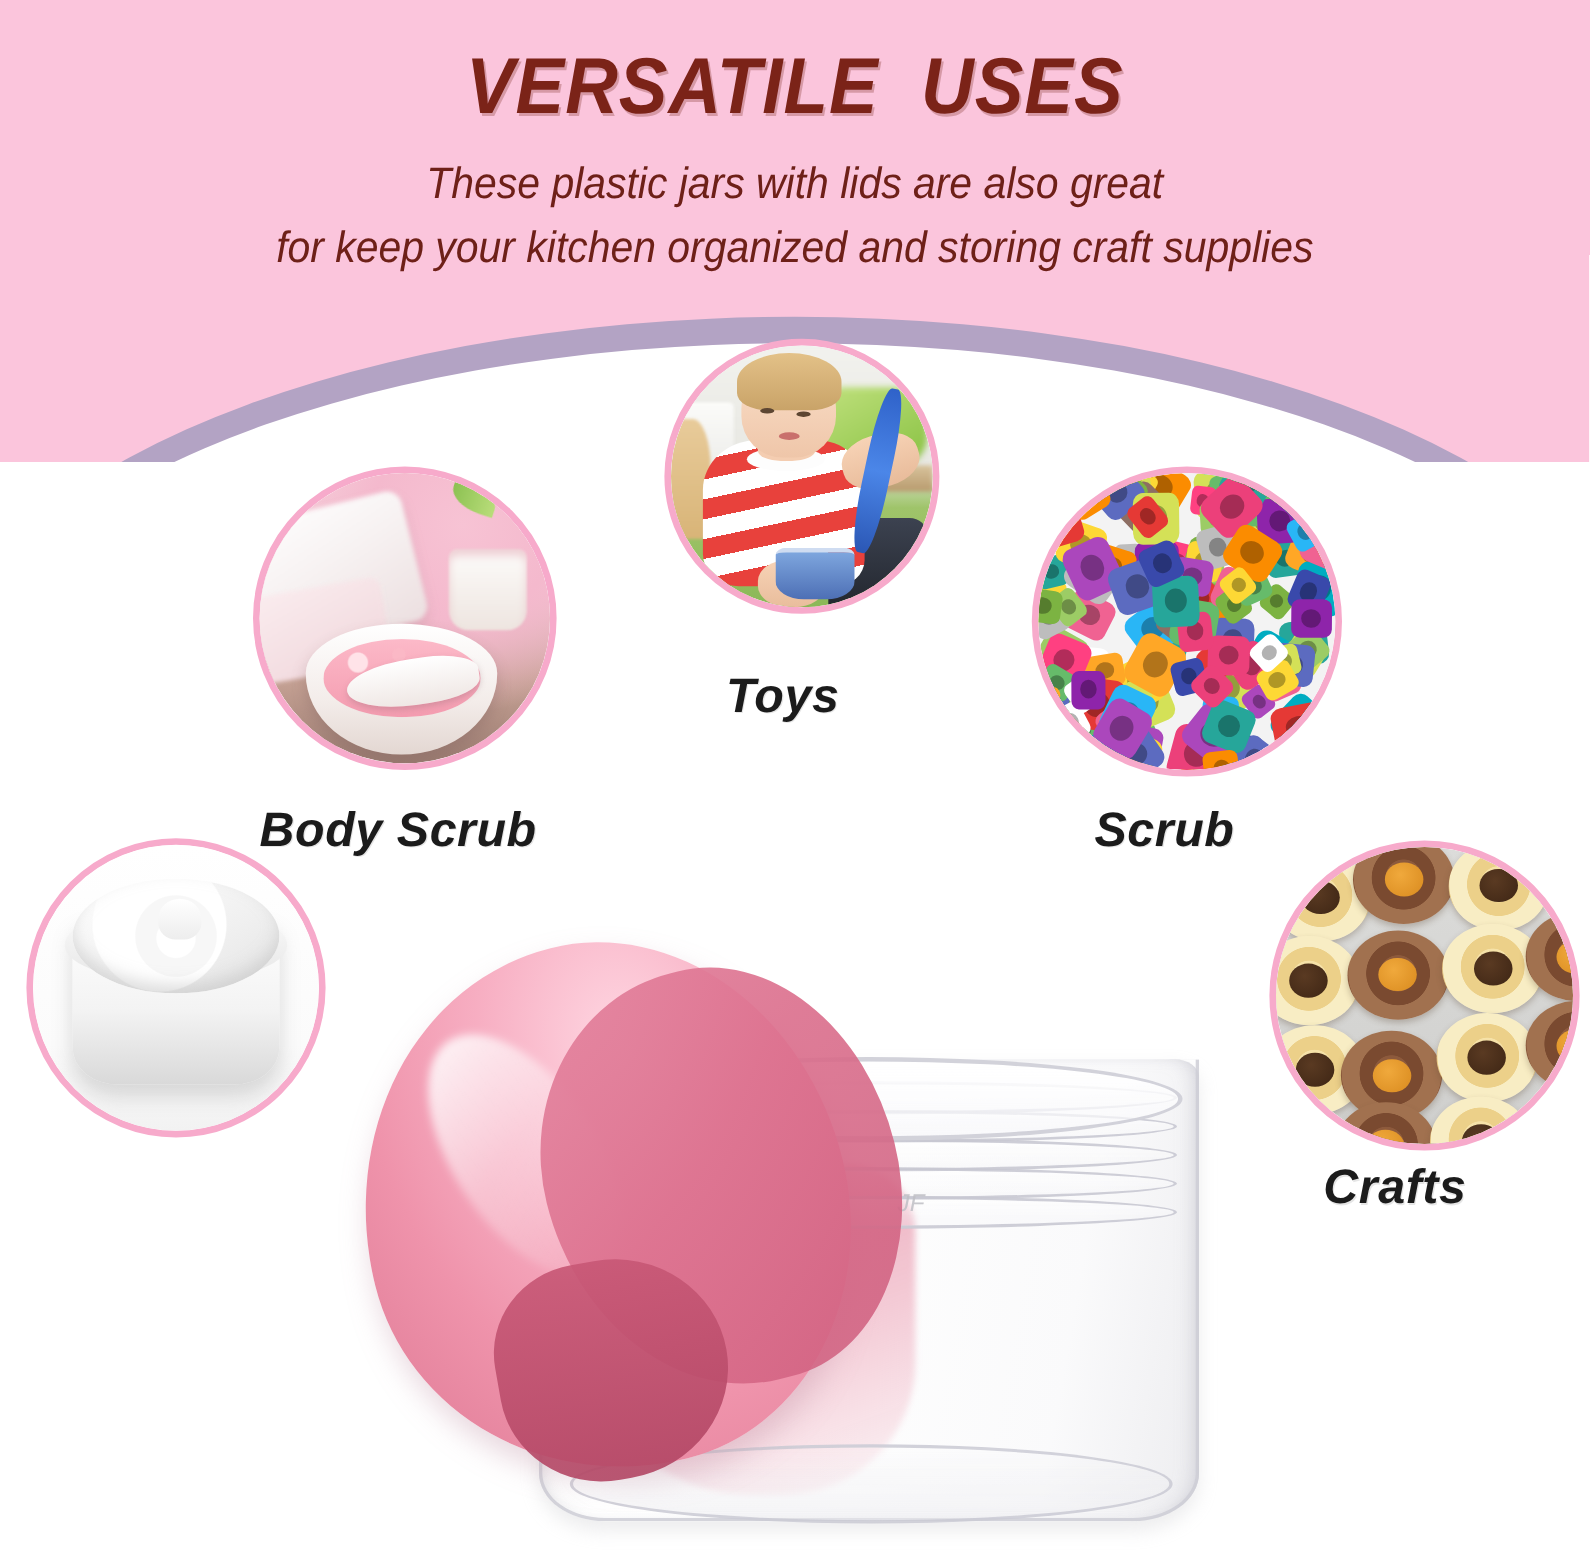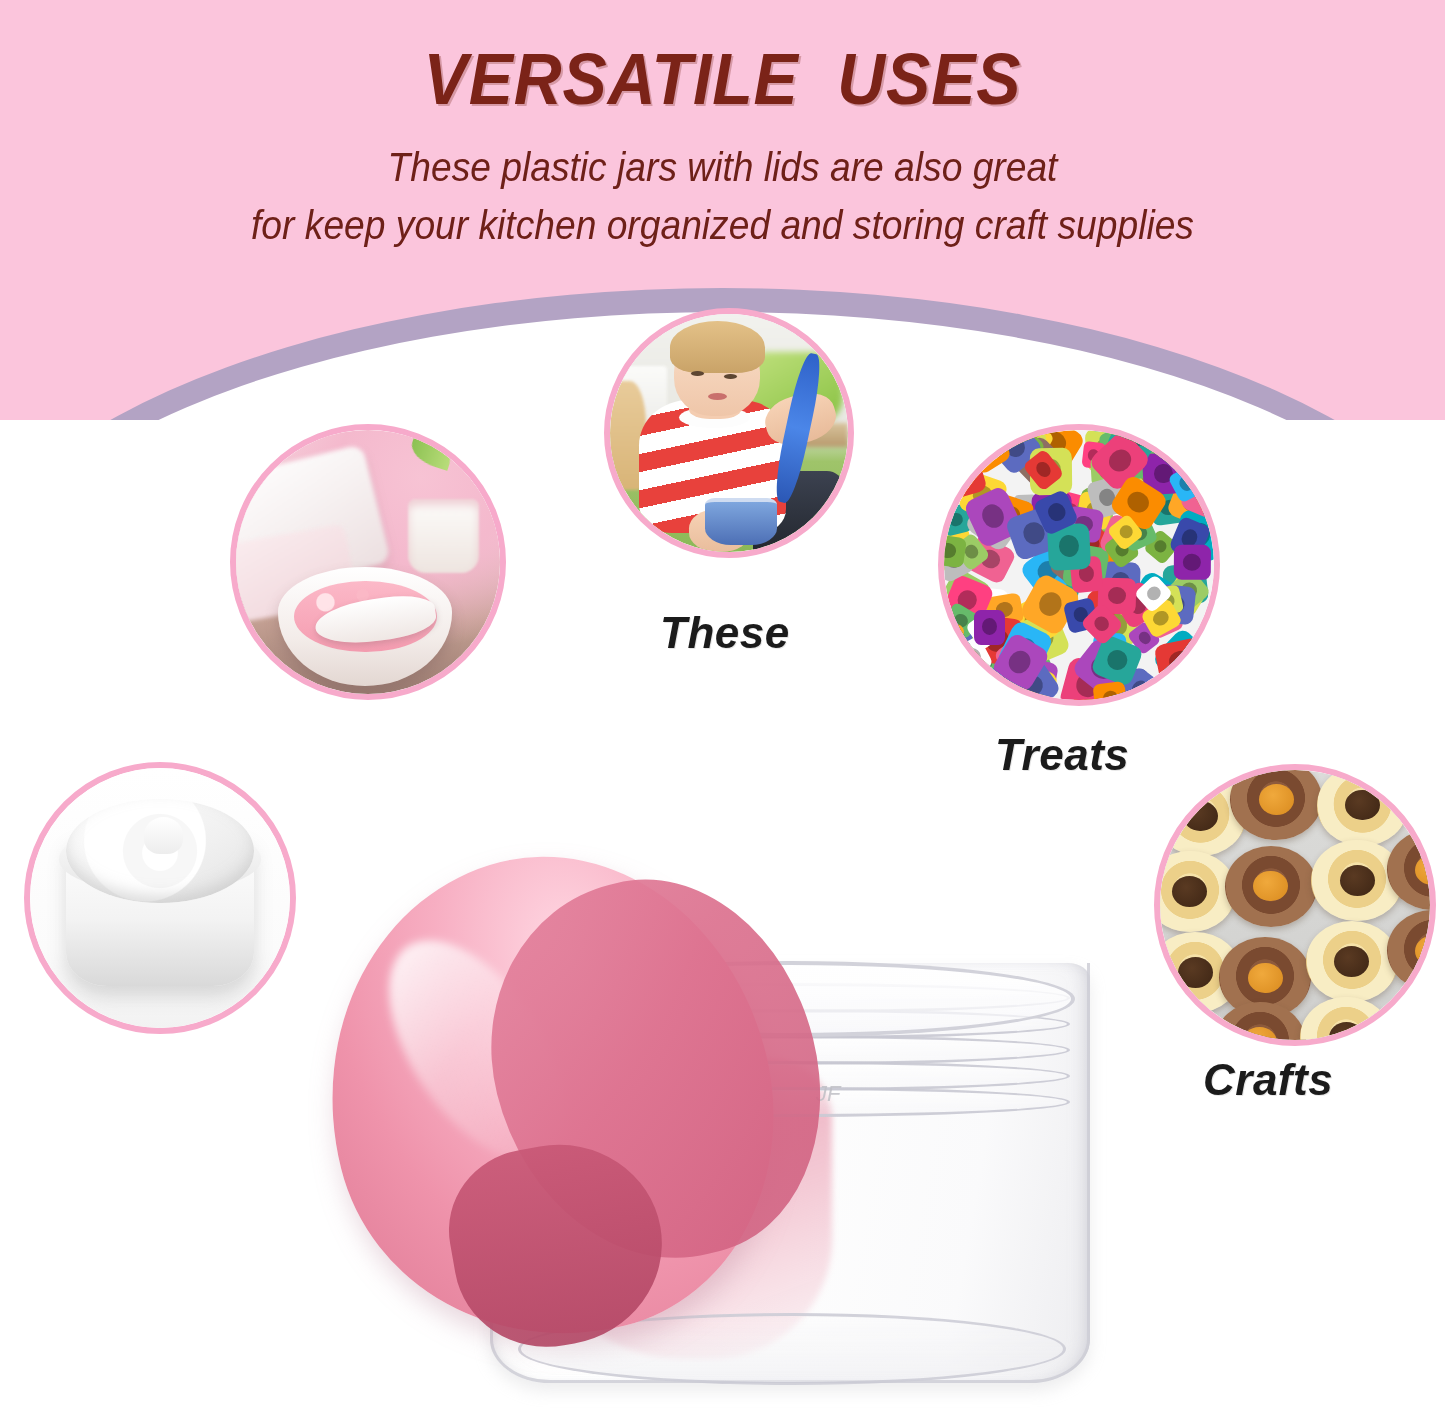--- a/index.html
+++ b/index.html
@@ -434,20 +434,21 @@
       <div class="scrub-bg"></div>
       <div class="scrub-leaf"></div>
       <div class="scrub-towel"></div>
       <div class="scrub-towel2"></div>
       <div class="scrub-cup"></div>
       <div class="scrub-bowl"></div>
       <div class="scrub-salt"></div>
       <div class="scrub-spoon"></div>
     </div>
   </div>
+  <div class="caption caption-body">Body Scrub</div>
 
   <div class="thumb" style="left:604px; top:308px; width:250px; height:250px;">
     <div class="thumb-inner">
       <div class="toys-bg"></div>
       <div class="toys-wall"></div>
       <div class="toys-cabinet"></div>
       <div class="toys-green"></div>
       <div class="toys-table"></div>
       <div class="toys-hair-girl"></div>
       <div class="toys-leg"></div>
@@ -458,21 +459,21 @@
       <div class="toys-hair"></div>
       <div class="toys-eye l"></div>
       <div class="toys-eye r"></div>
       <div class="toys-mouth"></div>
       <div class="toys-arm"></div>
       <div class="toys-slime"></div>
       <div class="toys-hand"></div>
       <div class="toys-cup"></div>
     </div>
   </div>
-  <div class="caption caption-toys">These</div>
+  <div class="caption caption-toys">Toys</div>
 
   <div class="thumb" style="left:938px; top:424px; width:282px; height:282px;">
     <div class="thumb-inner">
       <div class="beads" id="bead-field">
           <div class="bead" style="width: 39.1352px; height: 36.7785px; left: 48.2292%; top: 92.7092%; background: rgb(255, 167, 38); transform: rotate(5.25653deg);"></div>
           <div class="bead" style="width: 45.1377px; height: 50.7617px; left: 1.45597%; top: 93.7373%; background: rgb(38, 166, 154); transform: rotate(-55.1962deg);"></div>
           <div class="bead" style="width: 47.8407px; height: 41.5119px; left: 32.4064%; top: -2.97465%; background: rgb(251, 140, 0); transform: rotate(31.2632deg);"></div>
           <div class="bead" style="width: 46.3283px; height: 50.631px; left: 68.1224%; top: 0.371295%; background: rgb(102, 187, 106); transform: rotate(-0.727458deg);"></div>
           <div class="bead" style="width: 30.4858px; height: 34.0738px; left: 0.89131%; top: 74.2733%; background: rgb(124, 179, 66); transform: rotate(-85.103deg);"></div>
           <div class="bead" style="width: 41.7627px; height: 44.7545px; left: 80.3213%; top: 75.7621%; background: rgb(0, 172, 193); transform: rotate(43.6513deg);"></div>
@@ -616,21 +617,21 @@
           <div class="bead" style="width: 36.1371px; height: 33.1296px; left: 45.1445%; top: 28.7427%; background: rgb(171, 71, 188); transform: rotate(9.17751deg);"></div>
           <div class="bead" style="width: 31.0046px; height: 34.7866px; left: 47.0252%; top: 47.0041%; background: rgb(236, 64, 122); transform: rotate(-5.87515deg);"></div>
           <div class="bead" style="width: 41.9095px; height: 48.0988px; left: 22.2158%; top: 72.5586%; background: rgb(41, 182, 246); transform: rotate(25.6182deg);"></div>
           <div class="bead" style="width: 41.5157px; height: 45.9322px; left: 38.4601%; top: 34.693%; background: rgb(38, 166, 154); transform: rotate(-2.88206deg);"></div>
           <div class="bead" style="width: 47.0355px; height: 43.1021px; left: 19.5026%; top: 78.0856%; background: rgb(171, 71, 188); transform: rotate(-59.2491deg);"></div>
           <div class="bead" style="width: 32.5269px; height: 32.0057px; left: 55.3982%; top: 93.6379%; background: rgb(251, 140, 0); transform: rotate(83.0972deg);"></div>
           <div class="bead" style="width: 35.9309px; height: 34.7618px; left: 34.9905%; top: 24.0055%; background: rgb(57, 73, 171); transform: rotate(65.4411deg);"></div>
         </div>
     </div>
   </div>
-  <div class="caption caption-crafts">Treats</div>
+  <div class="caption caption-crafts">Scrub</div>
 
   <div class="thumb" style="left:24px; top:762px; width:272px; height:272px;">
     <div class="thumb-inner">
       <div class="cream-bg"></div>
       <div class="cream-jar"></div>
       <div class="cream-rim"></div>
       <div class="cream-swirl"></div>
       <div class="cream-peak"></div>
     </div>
   </div>

